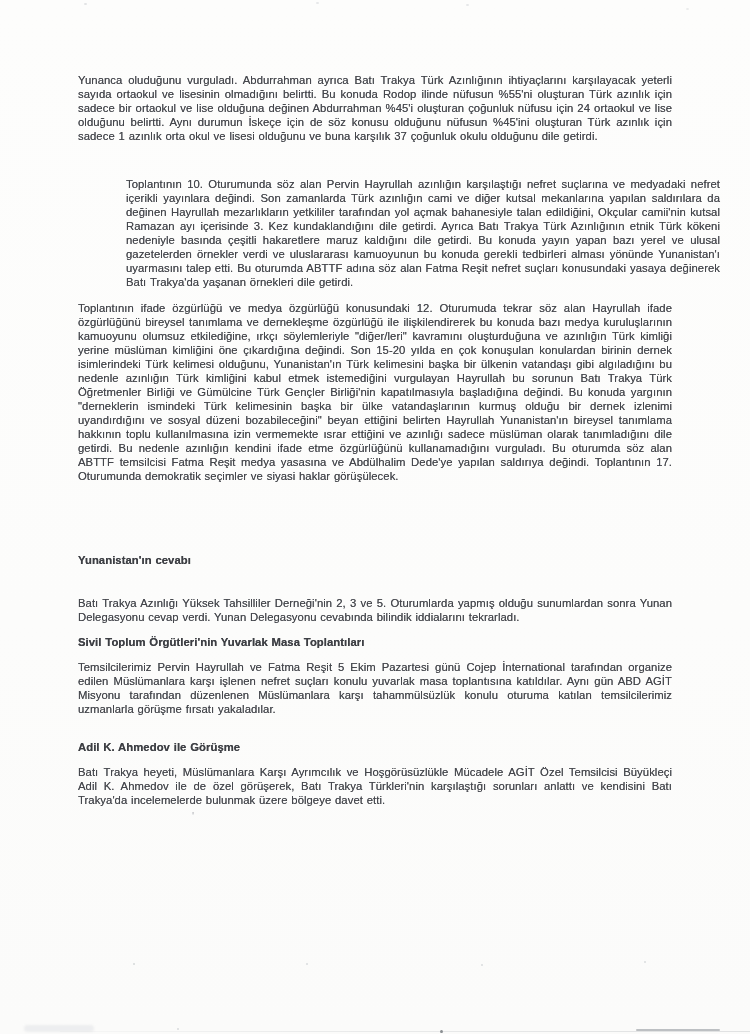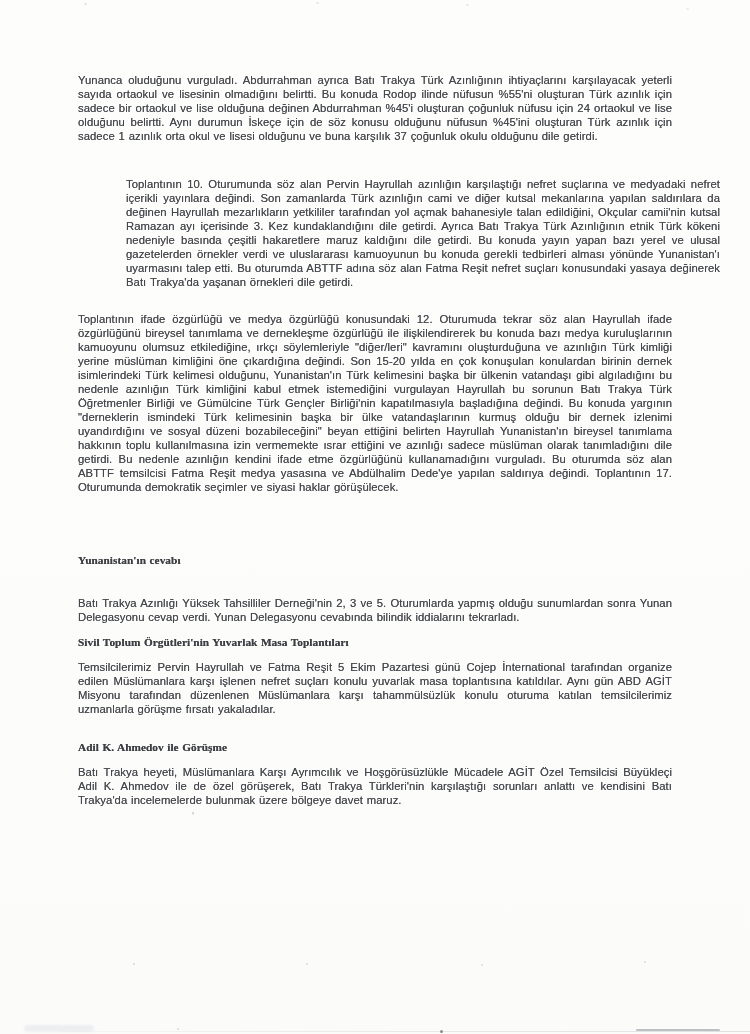--- a/index.html
+++ b/index.html
@@ -28,25 +28,24 @@
     color: #45474d;
     letter-spacing: 0.05px;
     word-spacing: 0.6px;
     text-shadow: 0 0 0.45px rgba(62, 64, 70, 0.75);
   }
   .body { text-align: justify; }
   .heading {
     font-weight: bold;
     color: #3d3f44;
     text-shadow: 0 0 0.5px rgba(52, 54, 60, 0.8);
-    font-family: Liberation Serif, serif;
   }
   .pos-p1 { top: 73px; }
   .pos-p2 { top: 177px; margin-left: 48px; }
-  .pos-p3 { top: 312px; }
+  .pos-p3 { top: 301px; }
   .pos-h1 { top: 553px; }
   .pos-p4 { top: 596px; }
   .pos-h2 { top: 628px; margin-top: 7px; }
   .pos-p5 { top: 660px; }
   .pos-h3 { top: 740px; }
   .pos-p6 { top: 765px; }
 
   
   .speck {
     position: absolute;
@@ -95,21 +94,21 @@
     <h3 class="heading pos-h1">Yunanistan'ın cevabı</h3>
 
     <p class="body pos-p4">Batı Trakya Azınlığı Yüksek Tahsilliler Derneği'nin 2, 3 ve 5. Oturumlarda yapmış olduğu sunumlardan sonra Yunan Delegasyonu cevap verdi. Yunan Delegasyonu cevabında bilindik iddialarını tekrarladı.</p>
 
     <h3 class="heading pos-h2">Sivil Toplum Örgütleri'nin Yuvarlak Masa Toplantıları</h3>
 
     <p class="body pos-p5">Temsilcilerimiz Pervin Hayrullah ve Fatma Reşit 5 Ekim Pazartesi günü Cojep İnternational tarafından organize edilen Müslümanlara karşı işlenen nefret suçları konulu yuvarlak masa toplantısına katıldılar. Aynı gün ABD AGİT Misyonu tarafından düzenlenen Müslümanlara karşı tahammülsüzlük konulu oturuma katılan temsilcilerimiz uzmanlarla görüşme fırsatı yakaladılar.</p>
 
     <h3 class="heading pos-h3">Adil K. Ahmedov ile Görüşme</h3>
 
-    <p class="body pos-p6">Batı Trakya heyeti, Müslümanlara Karşı Ayrımcılık ve Hoşgörüsüzlükle Mücadele AGİT Özel Temsilcisi Büyükleçi Adil K. Ahmedov ile de özel görüşerek, Batı Trakya Türkleri'nin karşılaştığı sorunları anlattı ve kendisini Batı Trakya'da incelemelerde bulunmak üzere bölgeye davet maruz.</p>
+    <p class="body pos-p6">Batı Trakya heyeti, Müslümanlara Karşı Ayrımcılık ve Hoşgörüsüzlükle Mücadele AGİT Özel Temsilcisi Büyükleçi Adil K. Ahmedov ile de özel görüşerek, Batı Trakya Türkleri'nin karşılaştığı sorunları anlattı ve kendisini Batı Trakya'da incelemelerde bulunmak üzere bölgeye davet etti.</p>
   </div>
 
   <span class="stray-quote">'</span>
 
   <div class="speck" style="left:84px;  top:3px;   width:3px; height:2px; background:rgba(190,194,198,0.45);"></div>
   <div class="speck" style="left:316px; top:2px;   width:3px; height:2px; background:rgba(195,198,202,0.40);"></div>
   <div class="speck" style="left:466px; top:4px;   width:3px; height:2px; background:rgba(195,198,202,0.40);"></div>
   <div class="speck" style="left:686px; top:8px;   width:3px; height:2px; background:rgba(200,203,206,0.35);"></div>
   <div class="speck" style="left:133px; top:963px; width:2px; height:2px; background:rgba(140,148,156,0.35);"></div>
   <div class="speck" style="left:306px; top:963px; width:2px; height:2px; background:rgba(140,148,156,0.30);"></div>

